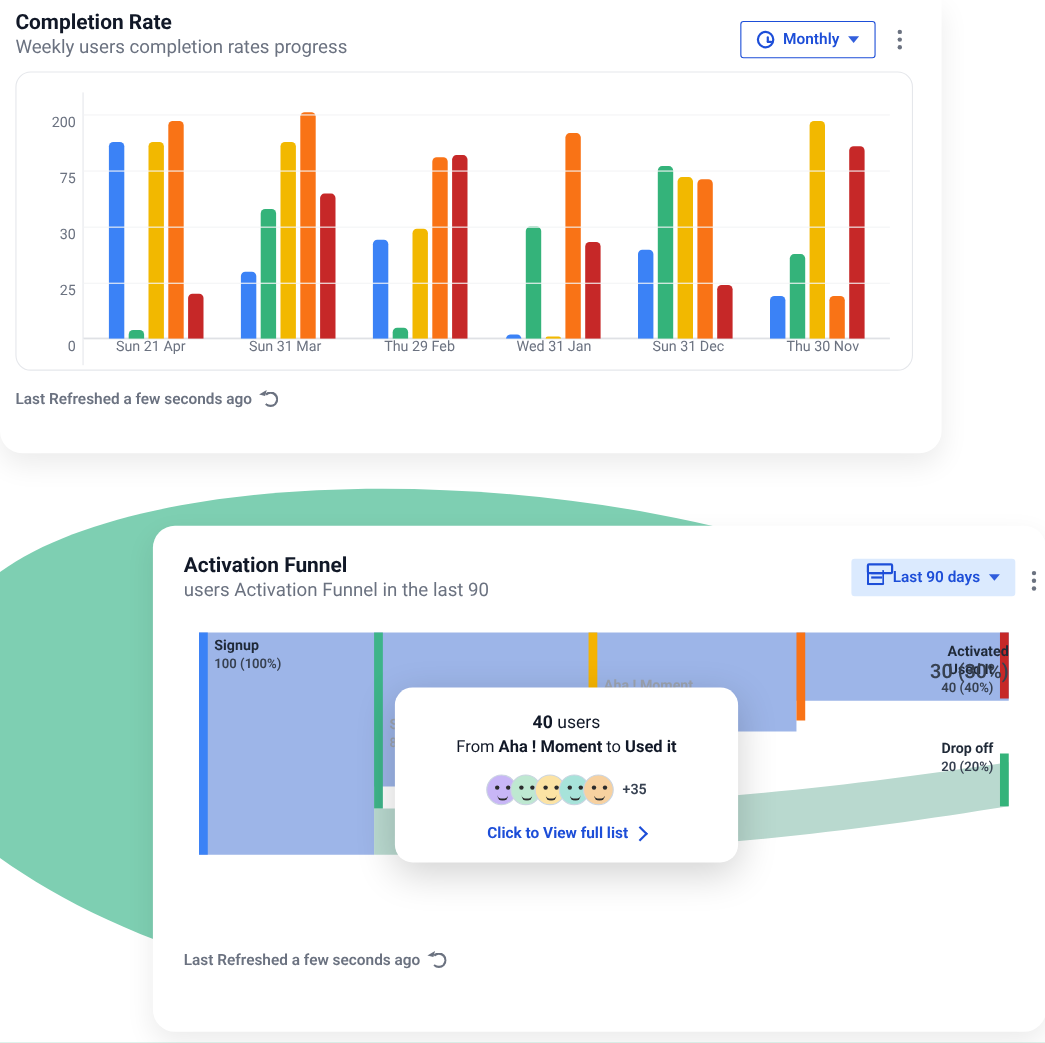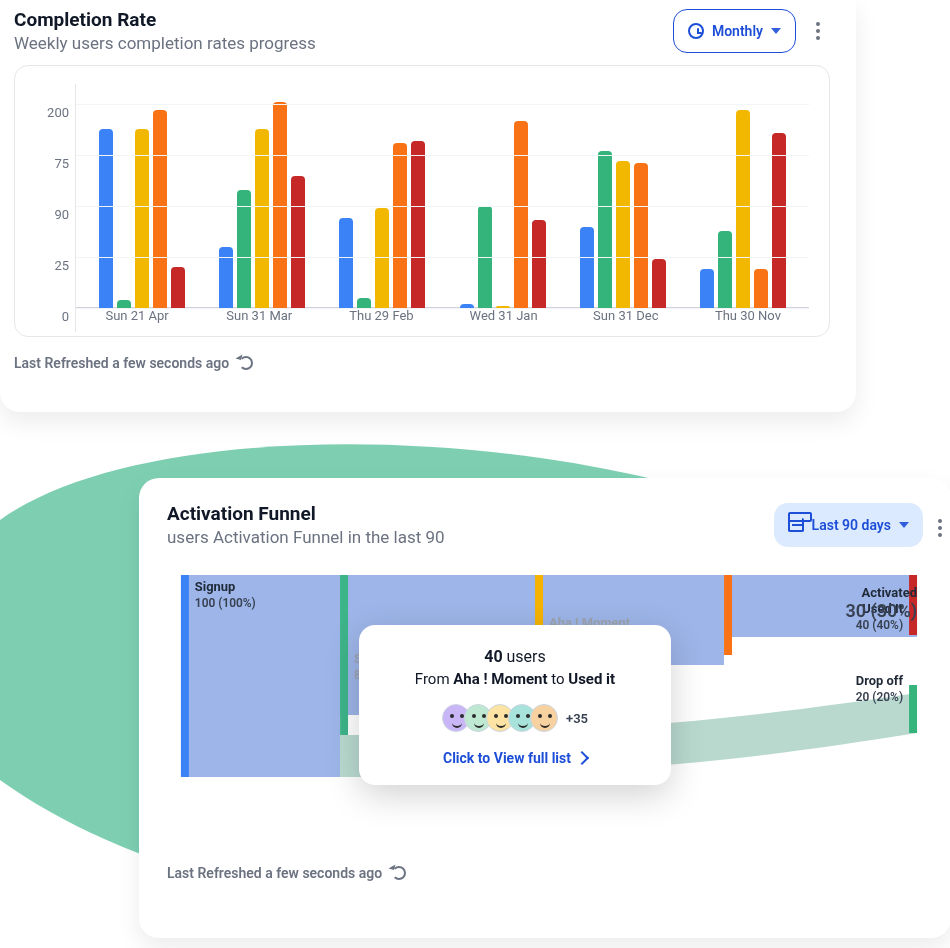--- a/index.html
+++ b/index.html
@@ -28,21 +28,21 @@
   .wave{position:absolute;inset:0;z-index:0;}
   .wave svg{display:block;}
 
   
   .card1{position:absolute;left:0;top:0;width:856px;height:412px;background:var(--card);
          border-radius:0 0 20px 20px;box-shadow:var(--shadow);z-index:2;padding:0 26px 18px 14px;}
   .card1 .head{display:flex;align-items:flex-end;justify-content:space-between;padding:8px 0 0 0;}
   .titles h2{margin:0;font-size:19px;font-weight:700;color:var(--ink);}
   .titles p{margin:2px 0 0 0;font-size:17px;font-weight:400;color:var(--ink-soft);}
   .head .controls{display:flex;align-items:center;gap:10px;}
-  .pill{display:inline-flex;align-items:center;gap:8px;height:44px;border-radius:14px;padding:0 14px;
+  .pill{display:inline-flex;align-items:center;gap:8px;height:34px;border-radius:3px;padding:0 14px;
         font-weight:600;font-size:14px;cursor:pointer;user-select:none;}
   .pill .caret{width:0;height:0;border-left:5px solid transparent;border-right:5px solid transparent;
                border-top:6px solid currentColor;opacity:.9;}
   .pill.outline{color:var(--pill-ink);border:1.5px solid var(--pill-ink);background:#fff;}
   .pill.fill{color:var(--pill-ink);background:var(--pill-bg);}
   .icon-clock,.icon-cal,.icon-dots,.icon-refresh{display:inline-block;}
   .icon-clock{width:16px;height:16px;border:2px solid currentColor;border-radius:50%;position:relative;}
   .icon-clock::before,.icon-clock::after{content:"";position:absolute;background:currentColor;border-radius:2px;}
   .icon-clock::before{left:7px;top:3px;width:2px;height:6px;}
   .icon-clock::after{left:7px;top:7px;width:5px;height:2px;}
@@ -131,21 +131,21 @@
           <span class="icon-dots"></span>
         </div>
       </div>
     </div>
 
     <div class="chart-panel">
       <div class="chart-wrap" id="chart-wrap">
         <div class="yaxis" id="yaxis">
             <div class="ytick" style="bottom: 16px;">0</div>
             <div class="ytick" style="bottom: 66.9091px;">25</div>
-            <div class="ytick" style="bottom: 117.818px;">90</div>
+            <div class="ytick" style="bottom: 117.818px;">30</div>
             <div class="ytick" style="bottom: 168.727px;">75</div>
             <div class="ytick" style="bottom: 219.636px;">200</div>
           </div>
         <div class="plot" id="plot">
           <div class="baseline"></div>
           <div class="groups" id="groups">
               <div class="group">
                 <div class="bar s0" title="Series 1: 88" style="height: 179.2px; background: rgb(59, 130, 246);"></div>
                 <div class="bar s1" title="Series 2: 4" style="height: 8.14545px; background: rgb(52, 179, 122);"></div>
                 <div class="bar s2" title="Series 3: 88" style="height: 179.2px; background: rgb(242, 184, 0);"></div>

